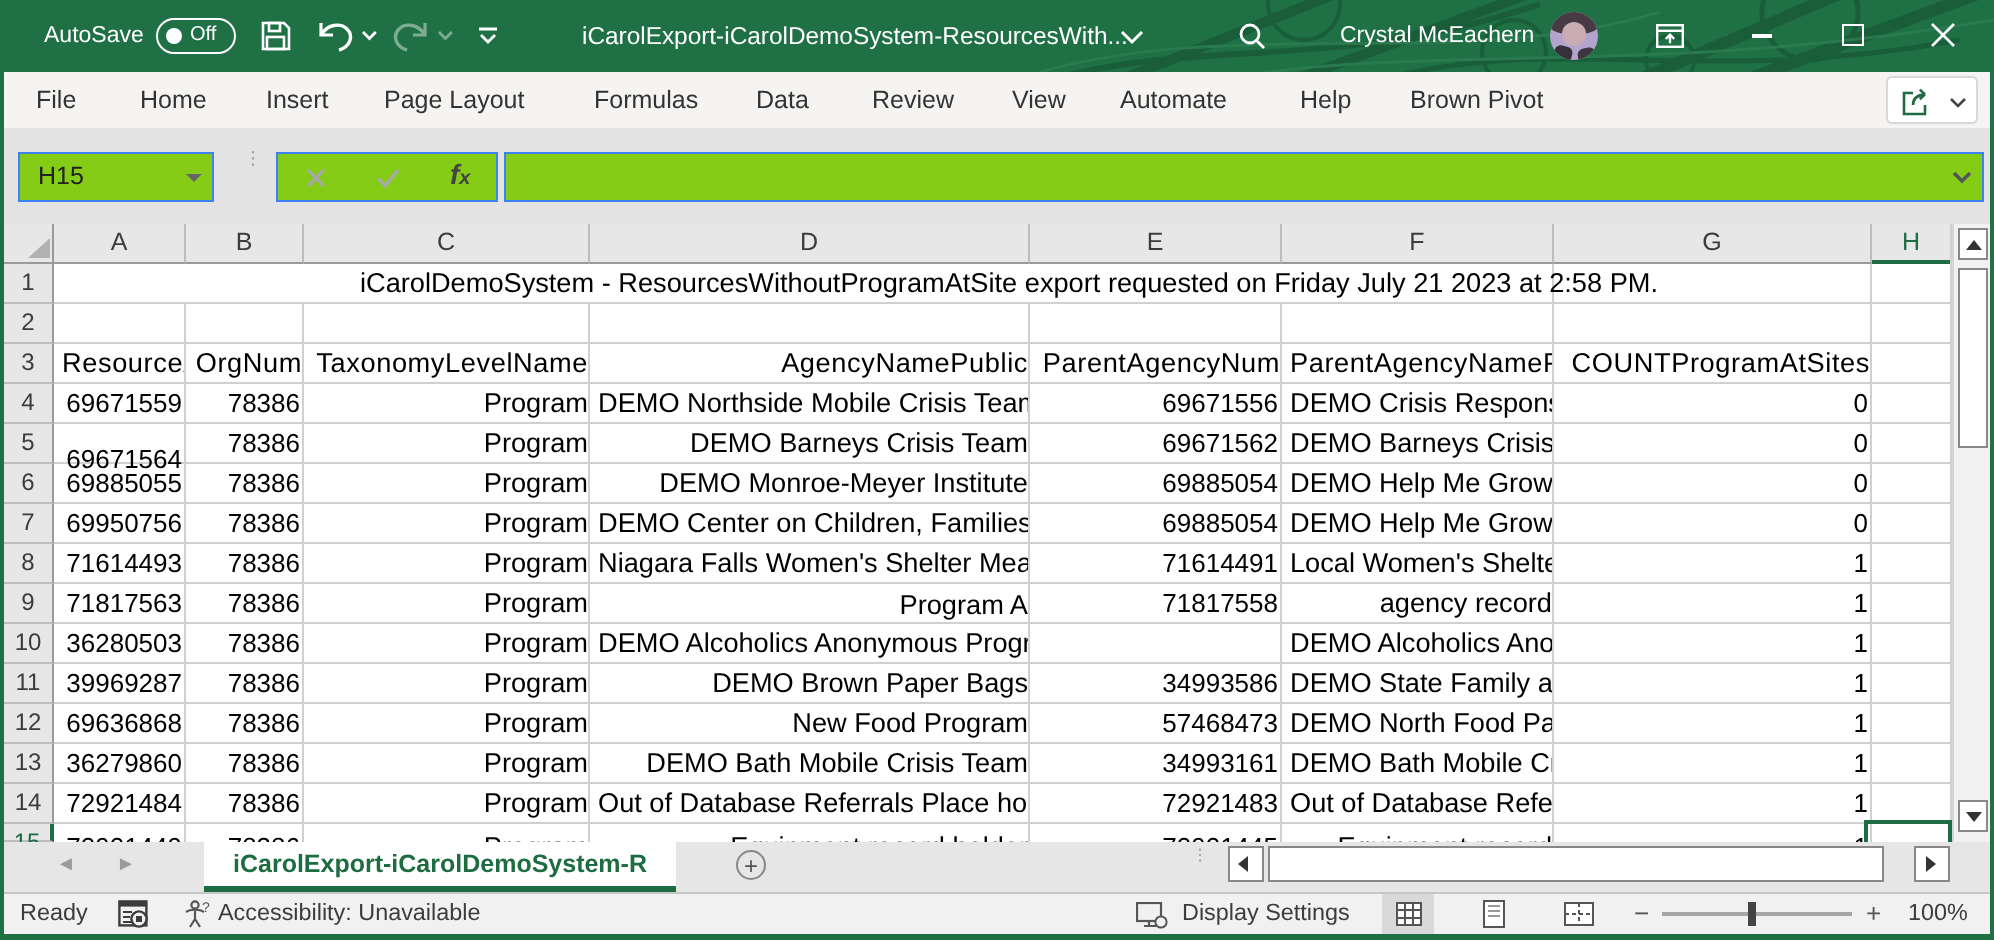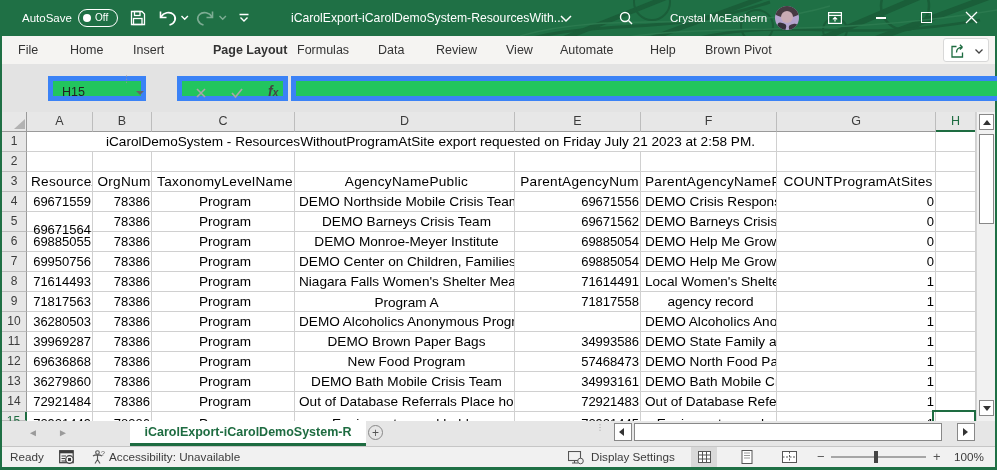--- a/index.html
+++ b/index.html
@@ -10,32 +10,32 @@
 
 #titlebar { position:absolute; left:0; top:0; width:997px; height:36px; background:#1f7045; color:#fff; overflow:hidden; }
 #titlebar .txt { position:absolute; top:0; height:36px; line-height:36px; font-size:11.5px; color:#fff; }
 
 
 #tabrow { position:absolute; left:2px; top:36px; width:993px; height:28px; background:#f5f4f2; }
 #tabrow .tab { position:absolute; top:0; height:28px; line-height:28px; font-size:12.5px; color:#333; }
 
 
 #fstrip { position:absolute; left:2px; top:64px; width:993px; height:48px; background:#e3e3e3; }
-.whitebox { position:absolute; background:#22c55e; border:5px solid #3b82f6;margin-left:39px; }
+.whitebox { position:absolute; background:#84cc16; border:1px solid #3b82f6; }
 
 
 
 
 
 #grid { position:absolute; left:2px; top:112px; width:974px; height:309px; background:#fff; overflow:hidden; }
 .colhdr { position:absolute; top:0; height:20px; background:#e7e7e7; border-bottom:1px solid #9a9a9a; border-right:1px solid #bdbdbd; color:#3c3c3c; font-size:12.5px; text-align:center; line-height:19px; }
 .rowhdr { position:absolute; left:0; width:25px; background:#e7e7e7; border-bottom:1px solid #bdbdbd; border-right:1px solid #9a9a9a; color:#3c3c3c; font-size:12px; text-align:center; height:20px; line-height:19px; }
 .cell { position:absolute; height:20px; font-size:13.6px; line-height:20px; color:#000; overflow:hidden; white-space:nowrap; }
 .num { text-align:right; padding-right:1px; font-size:13px; }
-.txtc { text-align:center; padding-left:3px; }
+.txtc { text-align:right; padding-left:3px; }
 .gl { position:absolute; background:#d0d0d0; }
 
 
 #sheetbar { position:absolute; left:2px; top:421px; width:993px; height:25px; background:#e6e6e6; }
 
 
 #statusbar { position:absolute; left:2px; top:446px; width:993px; height:21px; background:#f1f1f1; border-top:1px solid #c6c6c6; font-size:11.7px; color:#3c3c3c; }
 </style>
 </head>
 <body>
@@ -117,21 +117,21 @@
 
   <svg class="abs" style="left:965px;top:11px" width="13" height="13" viewBox="0 0 13 13">
     <path d="M1 1 L12 12 M12 1 L1 12" stroke="#fff" stroke-width="1.3"></path>
   </svg>
 </div>
 
 <div id="tabrow">
   <div class="tab" style="left:16px;">File</div>
   <div class="tab" style="left:68px;">Home</div>
   <div class="tab" style="left:131px;">Insert</div>
-  <div class="tab" style="left:211px;font-weight:bold;">Page Layout</div>
+  <div class="tab" style="left:190px;">Page Layout</div>
   <div class="tab" style="left:295px;">Formulas</div>
   <div class="tab" style="left:376px;">Data</div>
   <div class="tab" style="left:434px;">Review</div>
   <div class="tab" style="left:504px;">View</div>
   <div class="tab" style="left:558px;">Automate</div>
   <div class="tab" style="left:648px;">Help</div>
   <div class="tab" style="left:703px;">Brown Pivot</div>
 
 
   <div class="abs" style="left:941px;top:2px;width:46px;height:24px;background:#fff;border:1px solid #d8d8d8;border-radius:3px;">
@@ -414,21 +414,21 @@
   <div class="abs" style="left:2px;top:22px;width:15px;height:90px;background:#fff;border:1px solid #888;"></div>
   <div class="abs" style="left:2px;top:288px;width:15px;height:16px;background:#fff;border:1px solid #888;"></div>
   <svg class="abs" style="left:6px;top:294px" width="8" height="5" viewBox="0 0 8 5">
       <path d="M0 0 L4 5 L8 0 z" fill="#333"></path>
     </svg>
 </div>
 
 <div id="sheetbar">
   <div class="abs" style="left:26px;top:6px;color:#9a9a9a;font-size:10px;">◄</div>
   <div class="abs" style="left:56px;top:6px;color:#9a9a9a;font-size:10px;">►</div>
-  <div class="abs" style="left:100px;top:0;width:236px;height:25px;background:#fff;border-bottom:3px solid #1e6c41;text-align:center;line-height:22px;font-size:12.5px;font-weight:bold;color:#1e6c41;margin-left:28px;">iCarolExport-iCarolDemoSystem-R</div>
+  <div class="abs" style="left:100px;top:0;width:236px;height:25px;background:#fff;border-bottom:3px solid #1e6c41;text-align:center;line-height:22px;font-size:12.5px;font-weight:bold;color:#1e6c41;">iCarolExport-iCarolDemoSystem-R</div>
   <div class="abs" style="left:366px;top:4px;width:15px;height:15px;border:1px solid #888;border-radius:9px;text-align:center;line-height:14px;font-size:12px;color:#555;">+</div>
   <div class="abs" style="left:594px;top:5px;width:3px;height:16px;color:#9a9a9a;font-size:8px;line-height:4px;">⋮</div>
 
   <div class="abs" style="left:612px;top:2px;width:18px;height:18px;background:#fff;border:1px solid #888;"></div>
   <svg class="abs" style="left:617px;top:7px" width="5" height="8" viewBox="0 0 5 8">
       <path d="M5 0 L0 4 L5 8 z" fill="#333"></path>
     </svg>
   <div class="abs" style="left:632px;top:2px;width:308px;height:18px;background:#fff;border:1px solid #888;"></div>
   <div class="abs" style="left:955px;top:2px;width:18px;height:18px;background:#fff;border:1px solid #888;"></div>
   <svg class="abs" style="left:961px;top:7px" width="5" height="8" viewBox="0 0 5 8">

